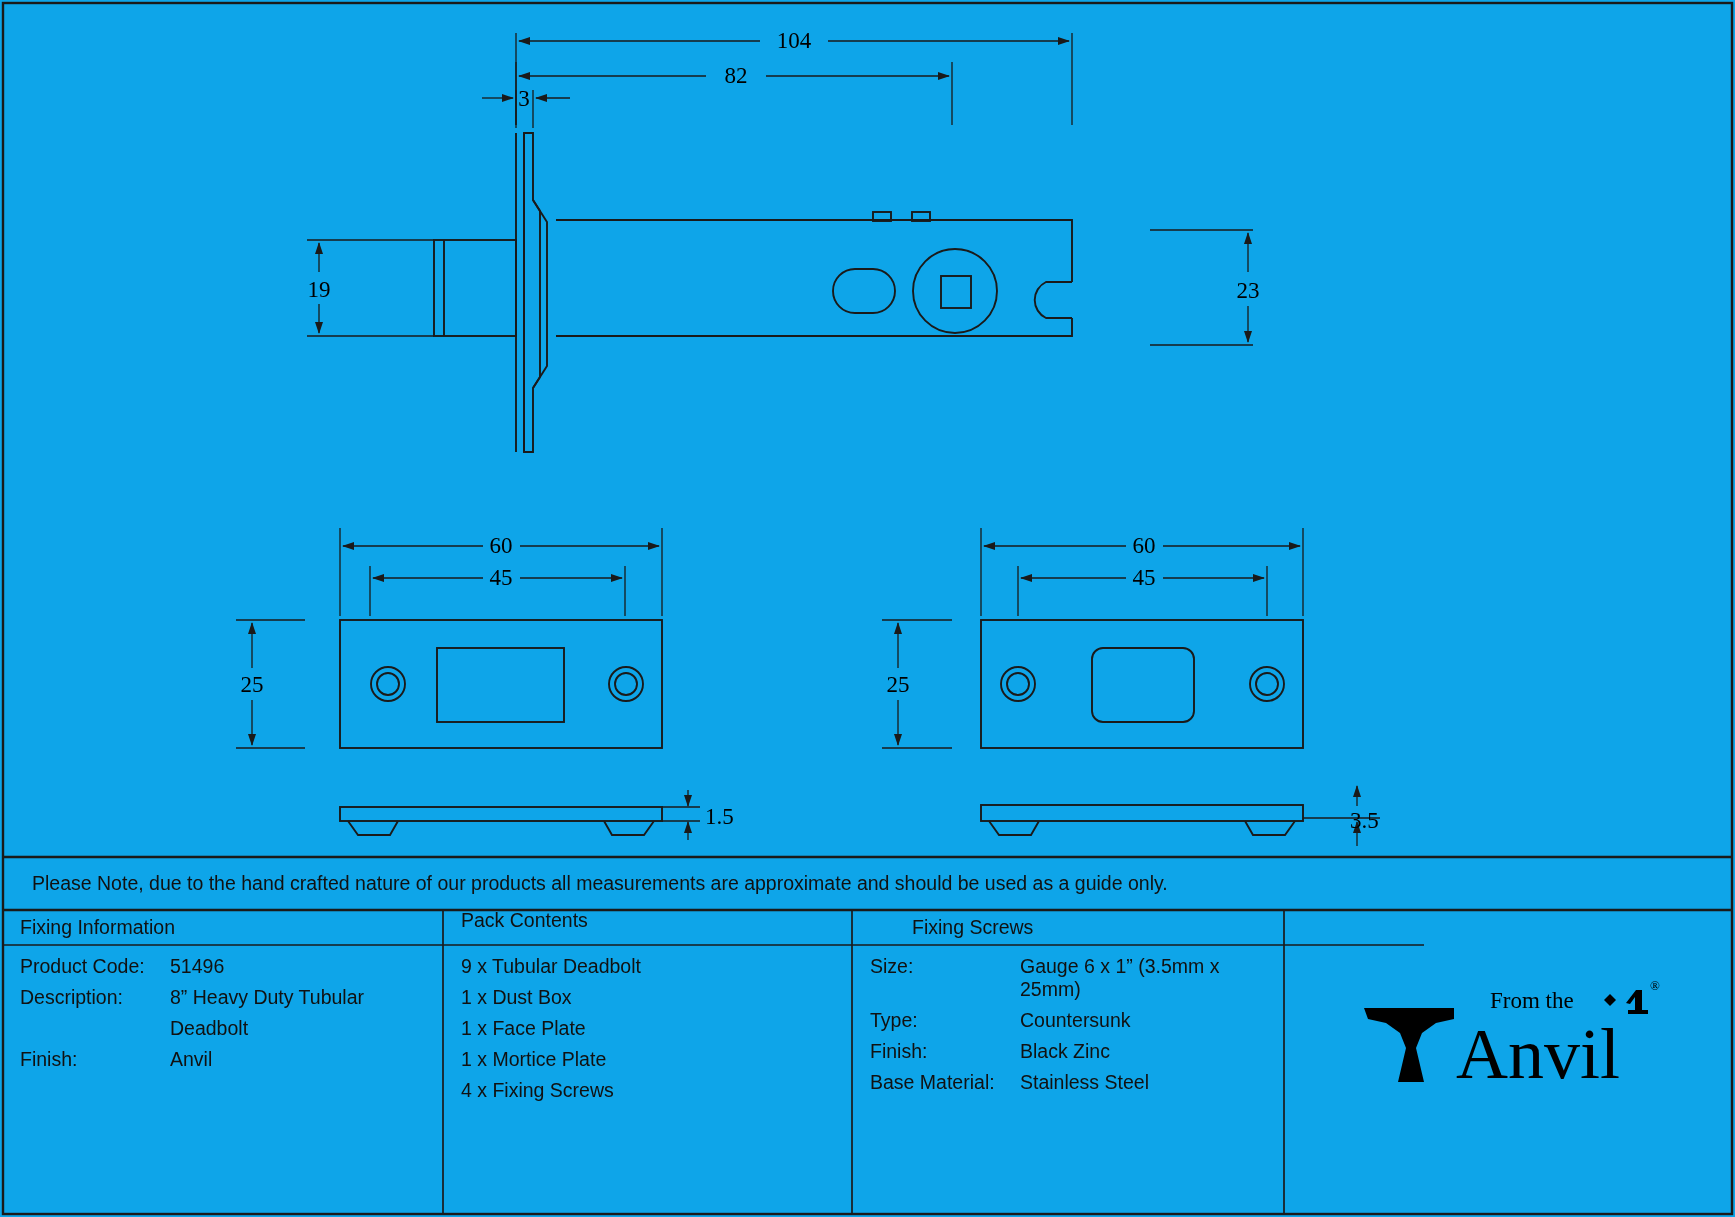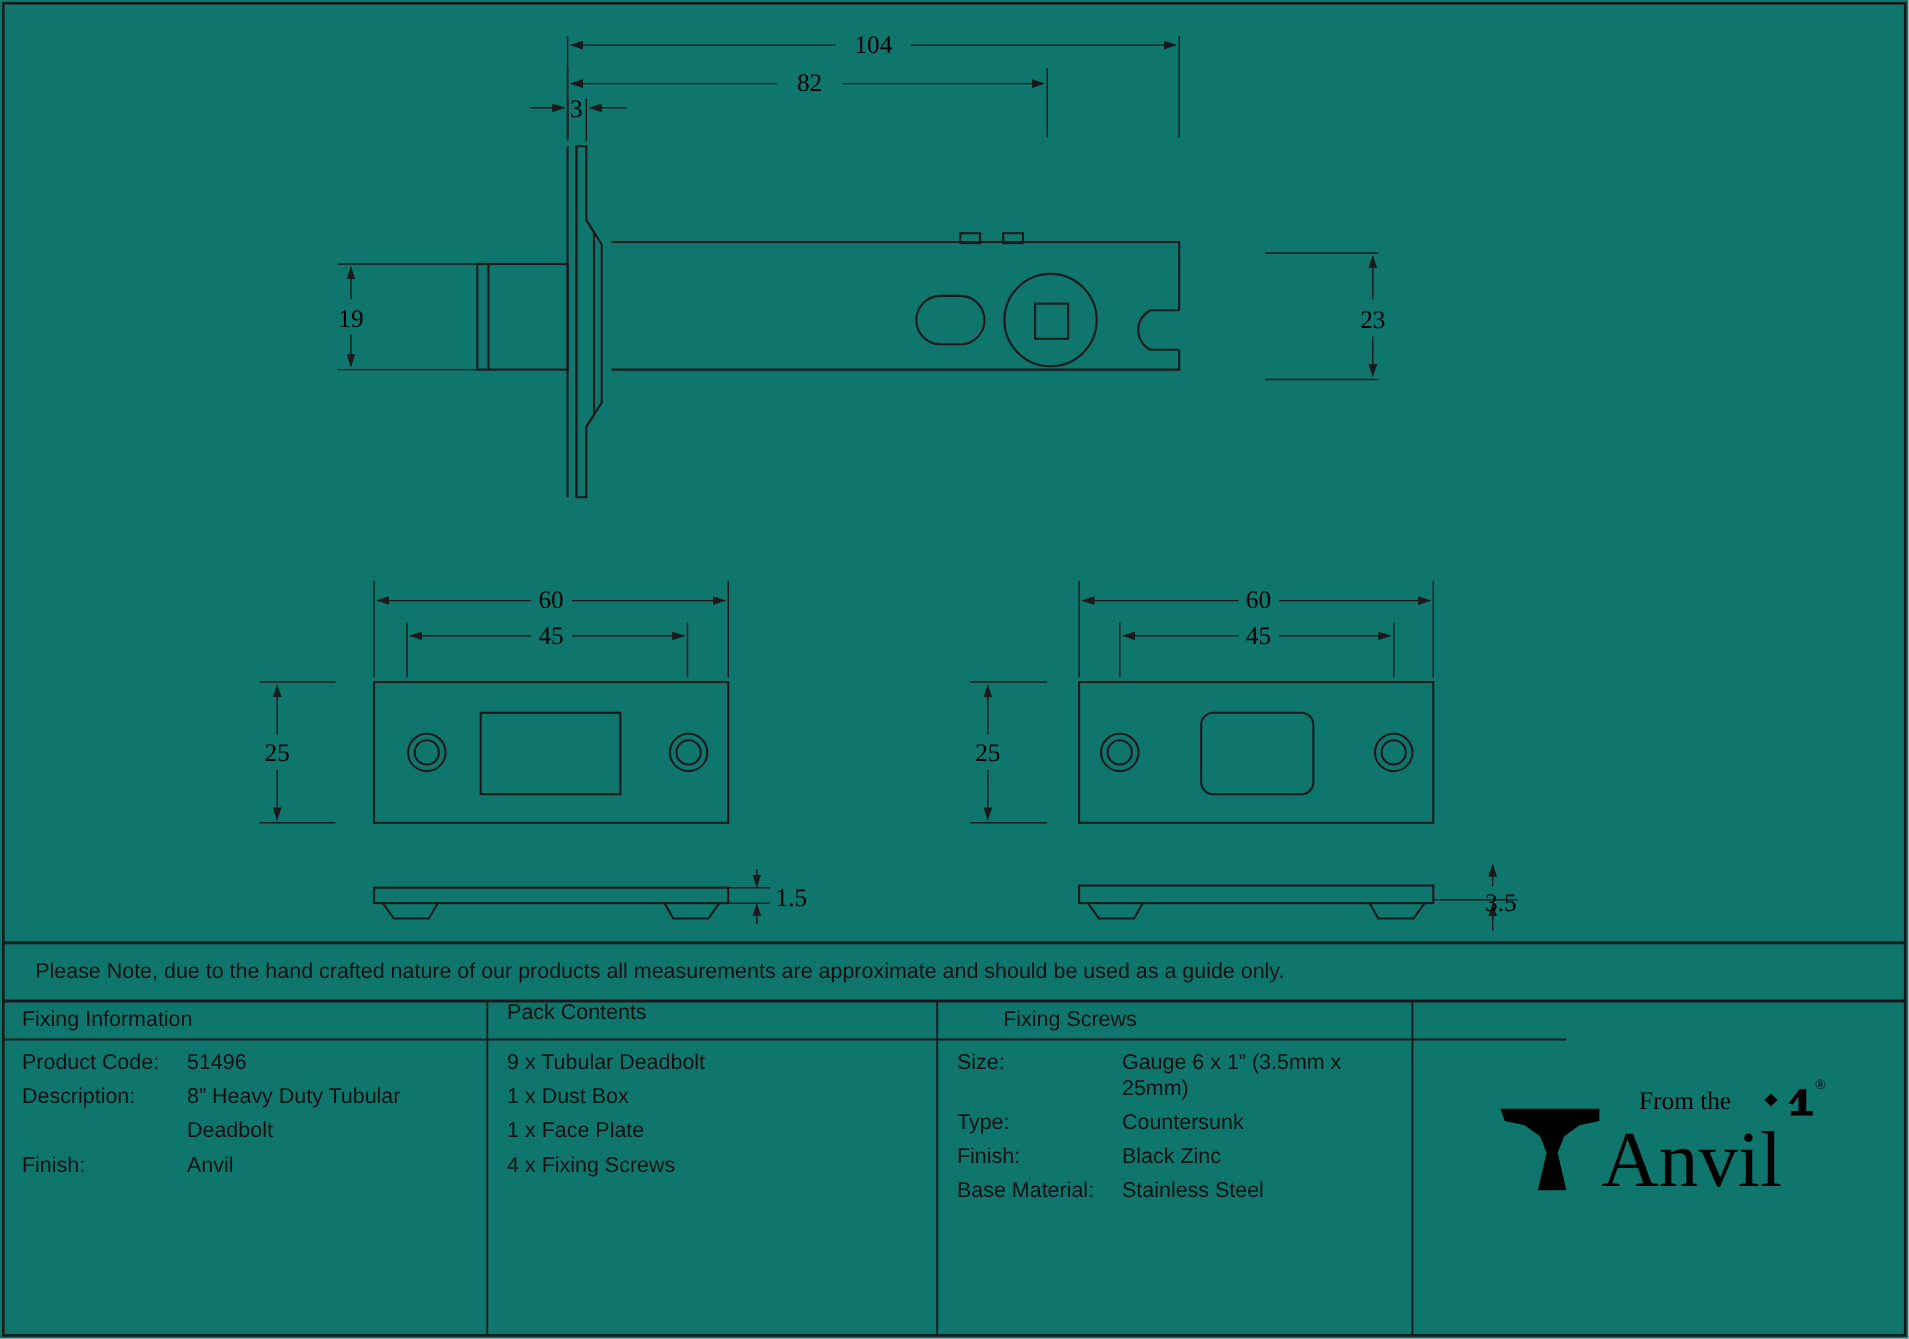--- a/index.html
+++ b/index.html
@@ -4,21 +4,21 @@
 <style>
   html,body{margin:0;padding:0;background:#fff;}
   body{
     font-family:"Liberation Sans", sans-serif;
     color:#000;
   }
   #page{
     position:relative;
     width:1735px;
     height:1217px;
-    background:#0f766e;
+    background:#0ea5e9;
     overflow:hidden;
   }
   #drawing{position:absolute;left:0;top:0;width:1735px;height:1217px;}
   .dimtext{
     font-family:"Liberation Serif", serif;
     font-size:23px;
     fill:#000;
   }
   
   .tbl-note,.tbl-head,.tbl-cell{
@@ -245,20 +245,21 @@
       <span class="k">Finish:</span>
       <span class="v">Anvil</span>
     </div>
   </div>
 
   <div class="tbl-head" style="position:absolute;left:461px;top:909px;">Pack Contents</div>
   <div style="position:absolute;left:461px;top:955px;width:380px;">
     <div class="tbl-cell pk-row">9 x Tubular Deadbolt</div>
     <div class="tbl-cell pk-row">1 x Dust Box</div>
     <div class="tbl-cell pk-row">1 x Face Plate</div>
+    <div class="tbl-cell pk-row">1 x Mortice Plate</div>
     <div class="tbl-cell pk-row">4 x Fixing Screws</div>
   </div>
 
   <div class="tbl-head" style="position:absolute;left:912px;top:916px;">Fixing Screws</div>
   <div style="position:absolute;left:870px;top:955px;width:400px;">
     <div class="tbl-cell kv kv-row">
       <span class="k">Size:</span>
       <span class="v">Gauge 6 x 1” (3.5mm x 25mm)</span>
     </div>
     <div class="tbl-cell kv kv-row">

